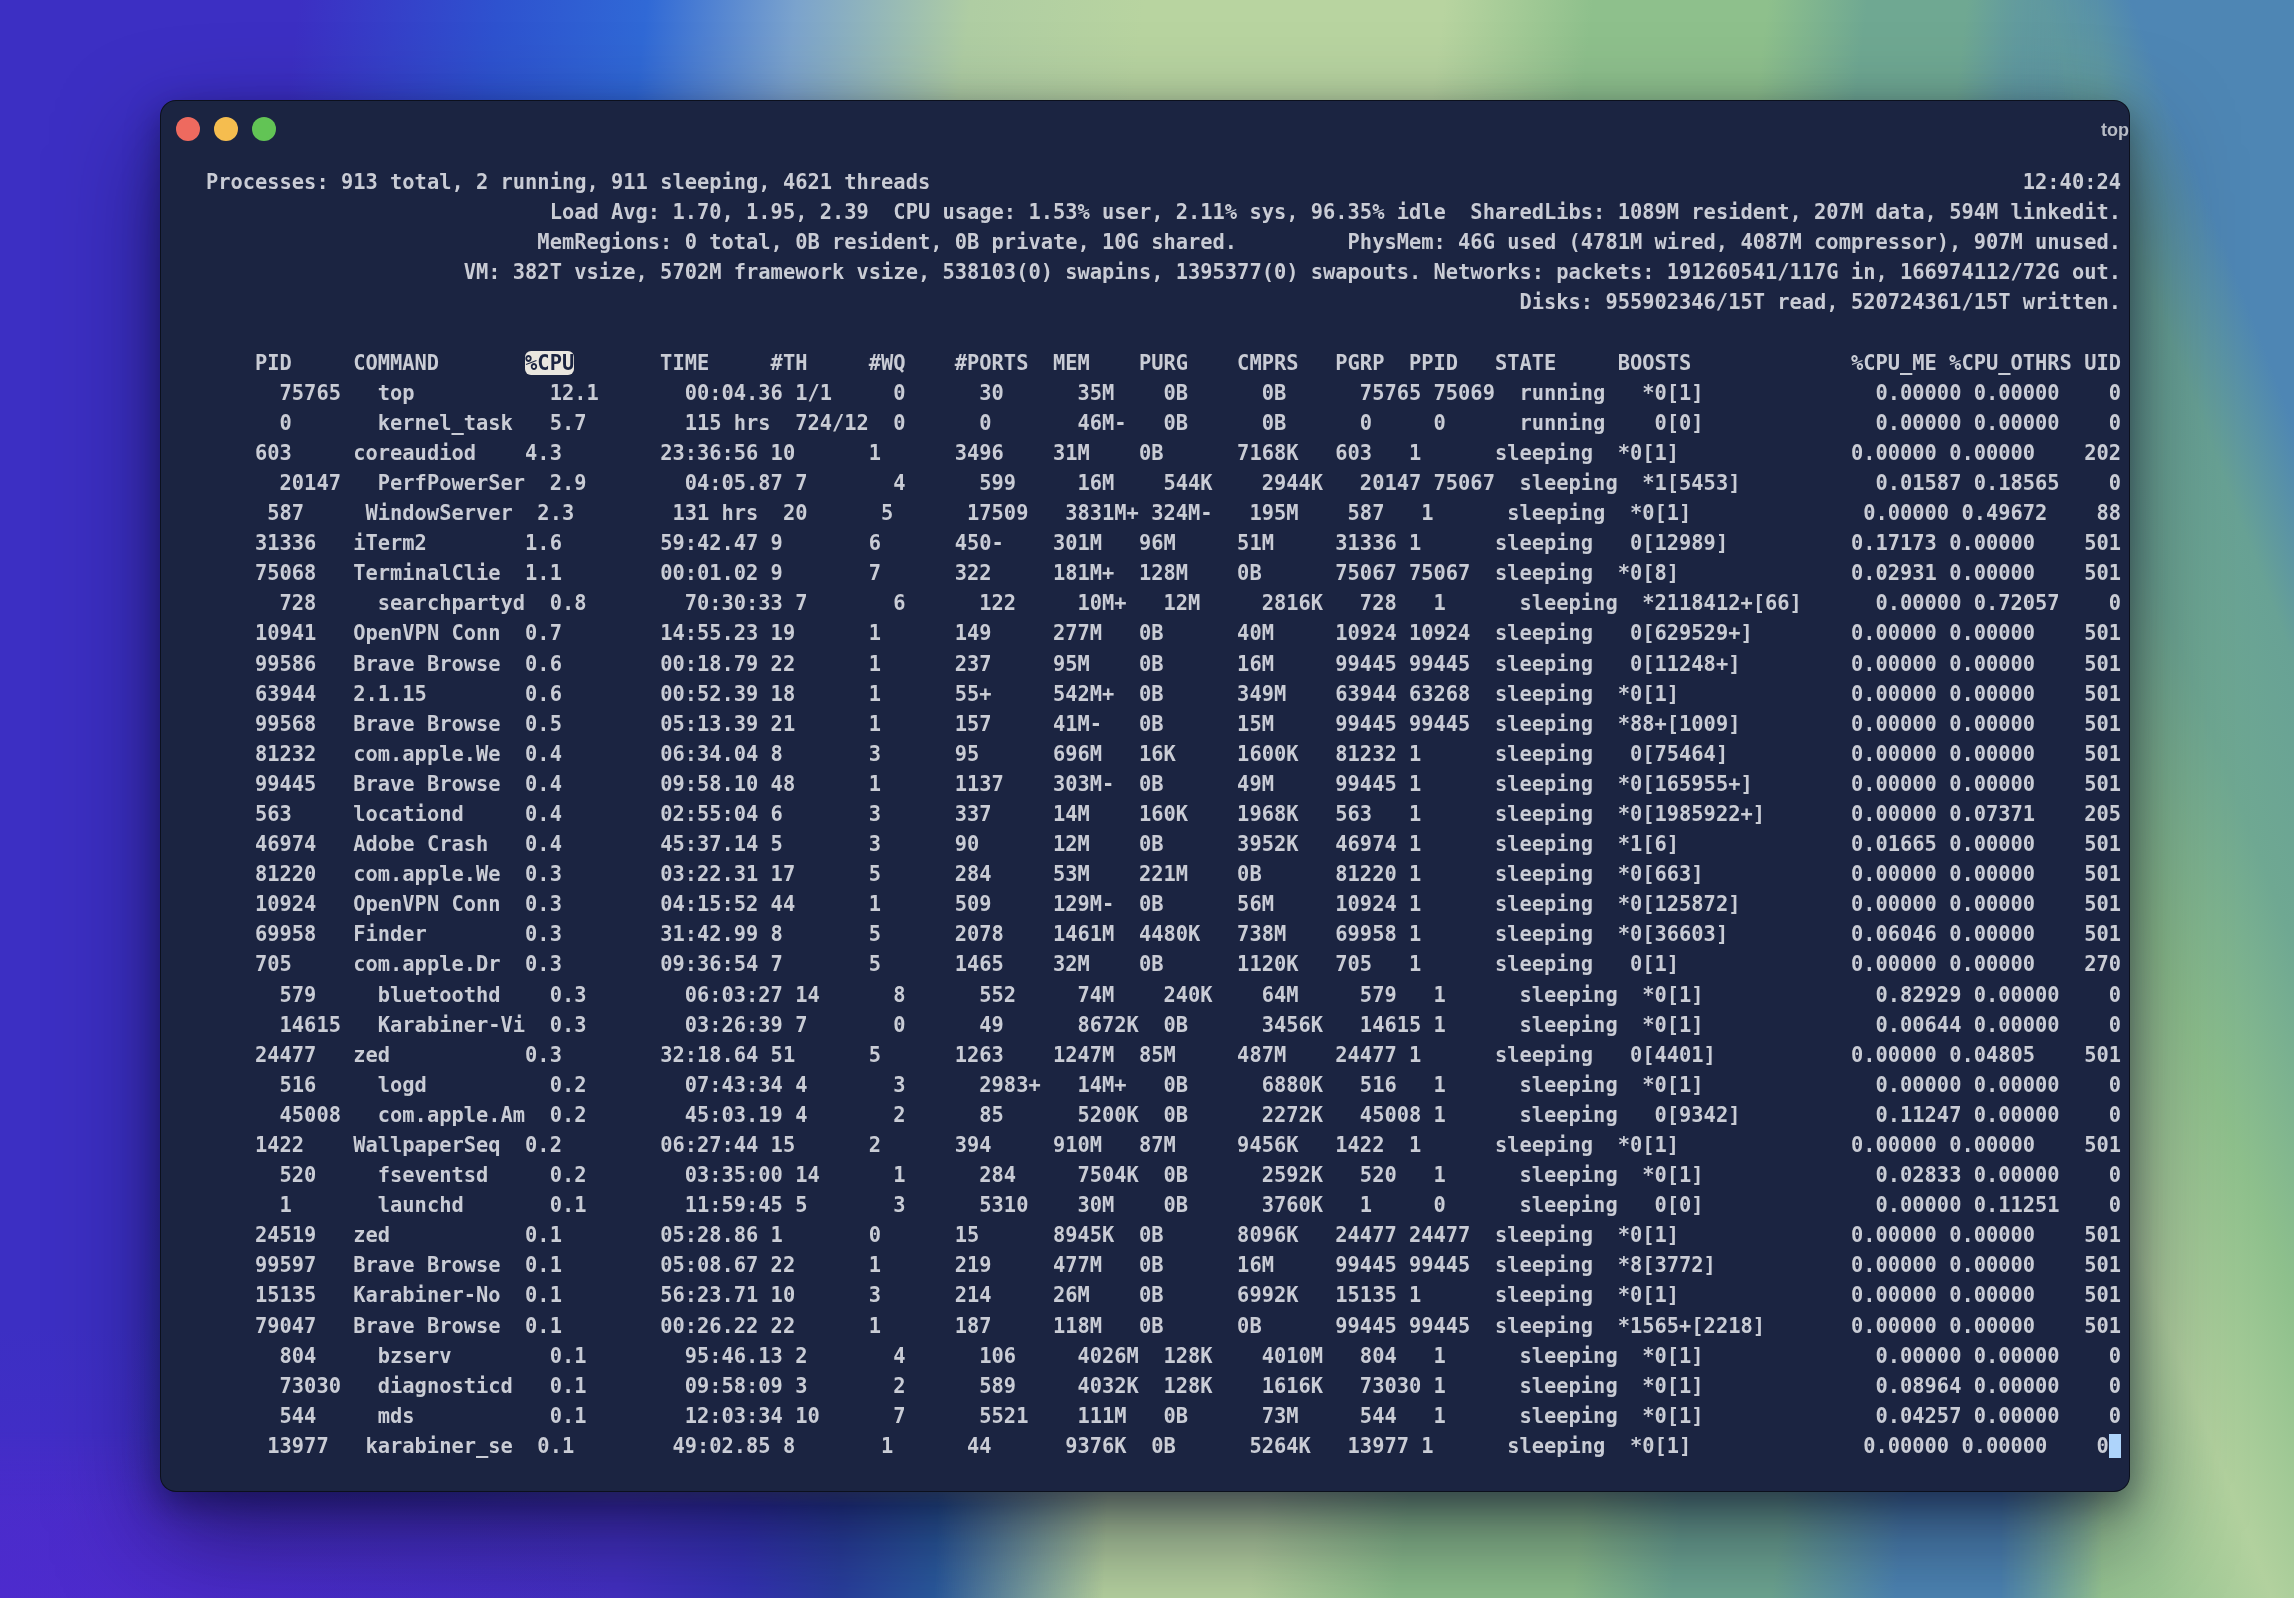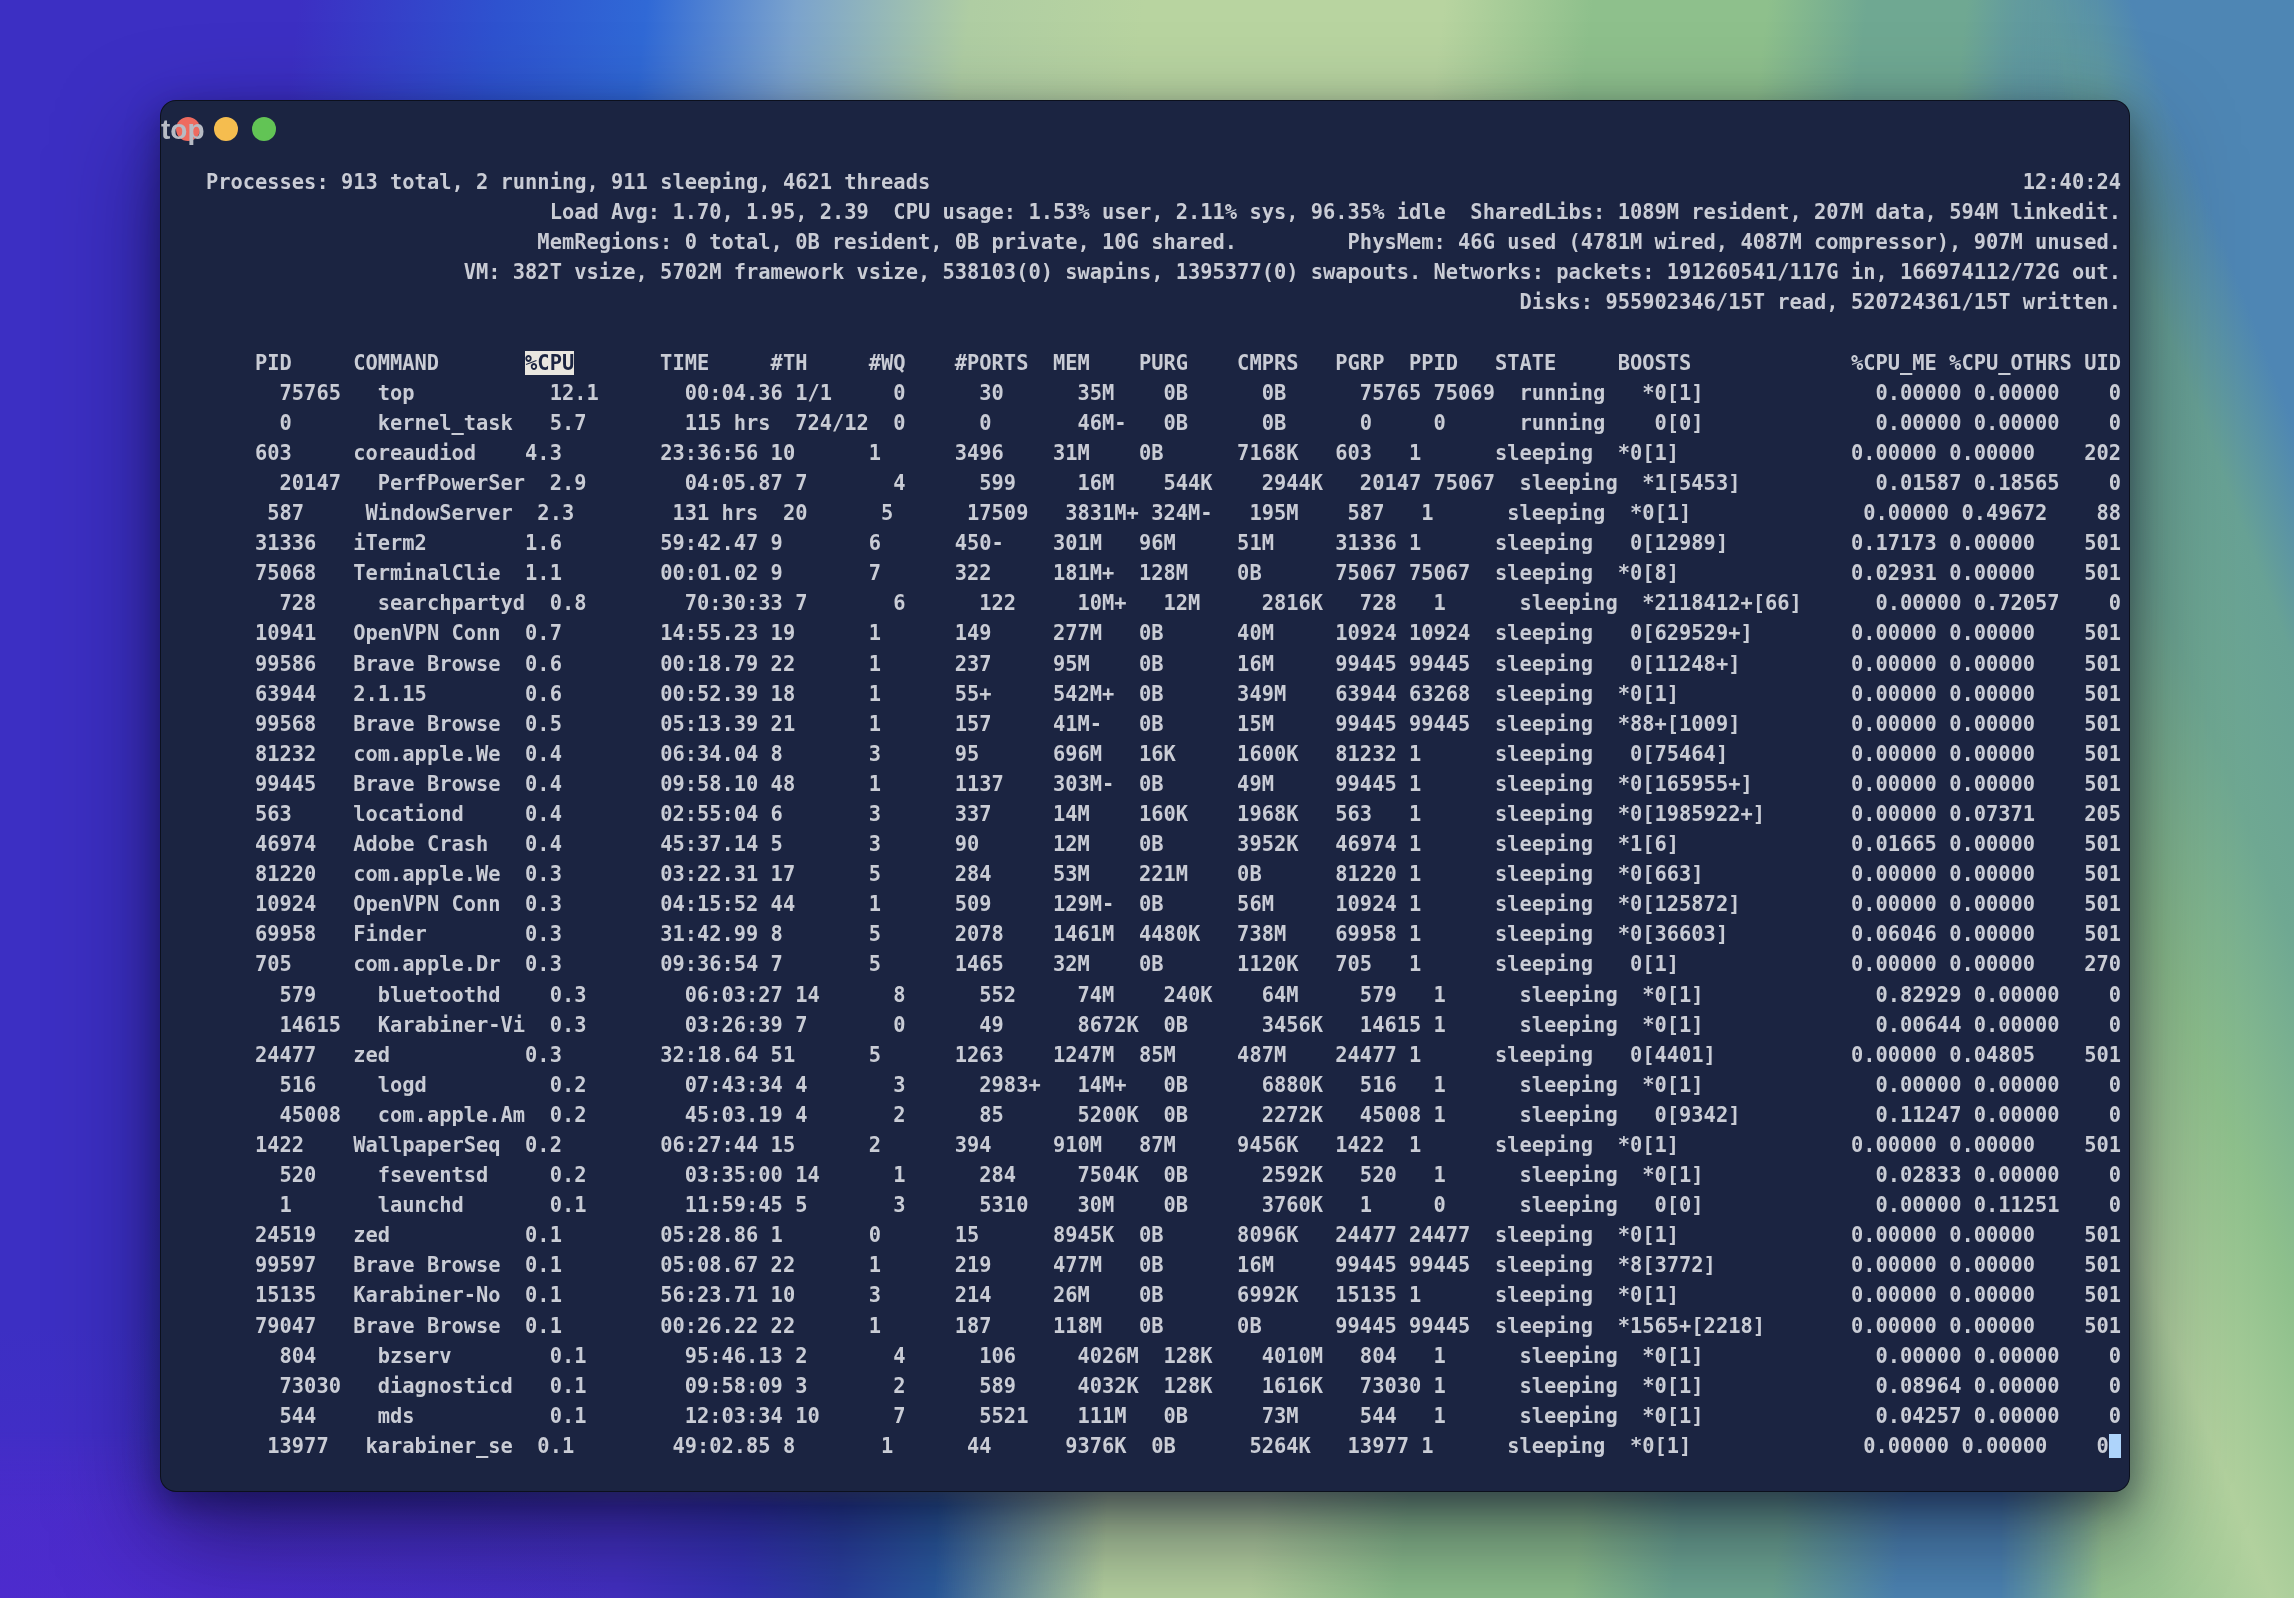--- a/index.html
+++ b/index.html
@@ -36,29 +36,29 @@
     background:var(--window-bg,#1b2441);border-radius:16px;
     border:1px solid rgba(0,0,0,.55);box-sizing:border-box;
     box-shadow:0 42px 100px rgba(8,10,40,.55), 0 12px 34px rgba(0,0,25,.38);}
   .titlebar{position:absolute;left:0;top:0;right:0;height:58px;}
   .lights{position:absolute;left:15px;top:16px;display:flex;gap:14px;}
   .light{width:24px;height:24px;border-radius:50%;border:none;padding:0;cursor:default;}
   .light.red{background:var(--tl-red,#ee6a5f);}
   .light.yellow{background:var(--tl-yellow,#f5bd4f);}
   .light.green{background:var(--tl-green,#62c455);}
   .title{position:absolute;left:0;right:0;top:0;height:58px;line-height:58px;
-    text-align:left;font-family:"Liberation Sans","DejaVu Sans",sans-serif;
-    font-weight:bold;font-size:28px;color:var(--title-text,#b7bbc4);}
+    text-align:right;font-family:"Liberation Sans","DejaVu Sans",sans-serif;
+    font-weight:bold;font-size:18px;color:var(--title-text,#b7bbc4);}
 
   
   .term{position:absolute;left:17px;top:66px;right:8px;bottom:4px;overflow:hidden;
     font-family:"DejaVu Sans Mono",monospace;font-weight:bold;
     font-size:20.4px;line-height:30.1px;color:var(--term-text,#c9ccd5);text-align:right;}
   .line{white-space:pre;}
-  .hl{background:var(--hl-bg,#e9e6df);color:var(--hl-text,#1b2441);}
+  .hl{background:var(--hl-bg,#e9e6df);color:var(--hl-text,#1b2441);border-radius:6px;}
   .cursor{background:var(--cursor,#aed4fb);color:var(--cursor,#aed4fb);}
 </style>
 </head>
 <body>
 
 <div class="desktop">
   <div class="wp-right"></div>
   <div class="wp-bottomleft"></div>
   <div class="wp-violet"></div>
 

